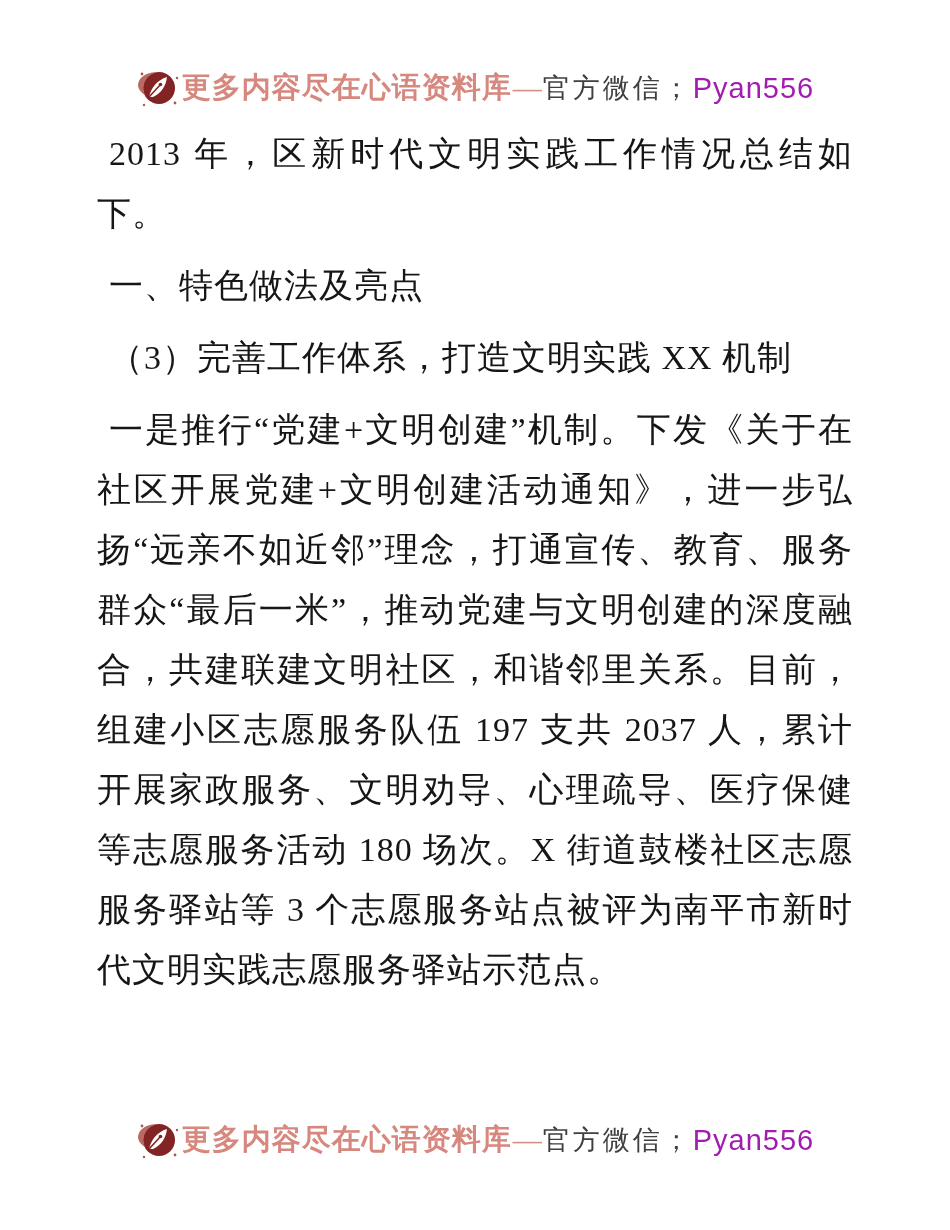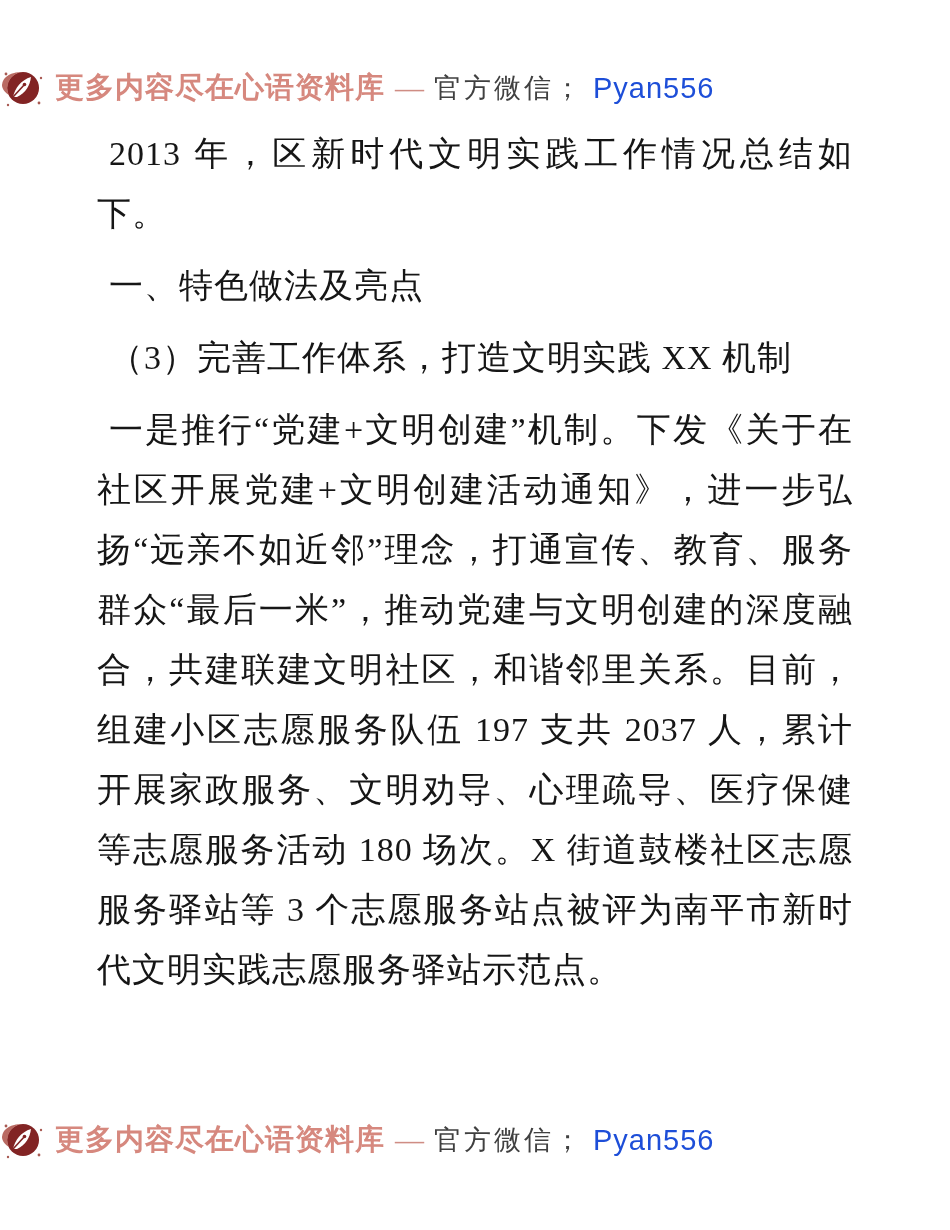--- a/index.html
+++ b/index.html
@@ -16,21 +16,21 @@
     font-family: "Liberation Serif", "DejaVu Serif", serif;
     color: #161616;
   }
   
   .watermark {
     position: absolute;
     left: 0;
     width: 100%;
     display: flex;
     align-items: center;
-    gap: 9px;
+    justify-content: center;
     white-space: nowrap;
   }
   .watermark.top { top: 64px; }
   .watermark.bottom { top: 1116px; }
   .wm-logo {
     width: 46px;
     height: 48px;
     flex: 0 0 auto;
     display: block;
   }
@@ -46,21 +46,21 @@
     margin: 0 1px;
   }
   .wm-label {
     font-size: 27px;
     color: #404040;
     letter-spacing: 3px;
   }
   .wm-id {
     font-family: "Liberation Sans", "DejaVu Sans", sans-serif;
     font-size: 29px;
-    color: #1d4ed8;
+    color: #a21caf;
     letter-spacing: 1px;
   }
   
   .content {
     position: absolute;
     left: 97px;
     top: 124px;
     width: 756px;
   }
   .content p {

